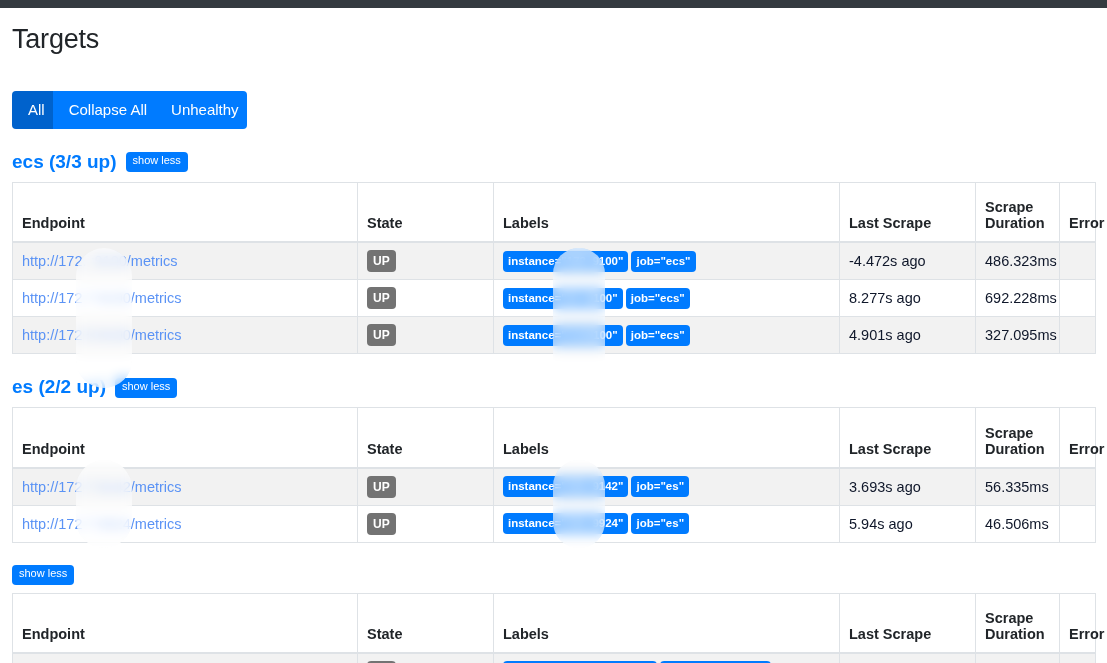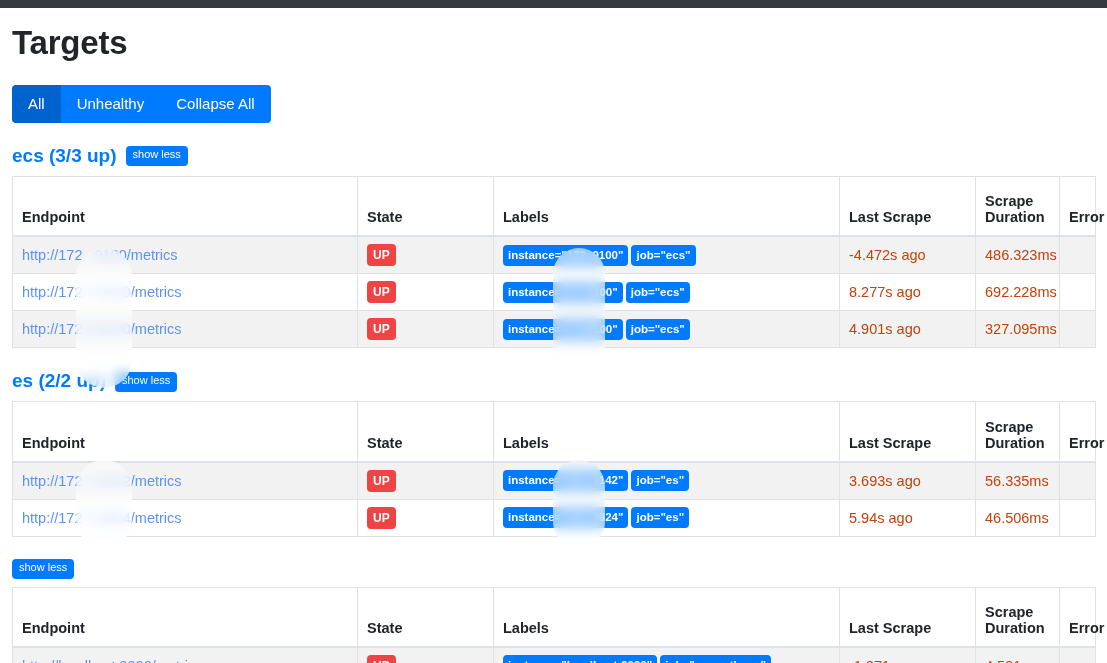--- a/index.html
+++ b/index.html
@@ -17,43 +17,43 @@
     width: 100%;
     background: #343a40;
   }
 
   #page {
     padding: 0 12px;
     position: relative;
   }
 
   #page-title {
-    font-size: 33px;
-    font-weight: 700;
-    line-height: 1;
-    margin: 18px 0 0 0;
+    font-size: 27px;
+    font-weight: 400;
+    line-height: 1;
+    margin: 18px 0 12px 0;
     letter-spacing: -0.2px;
     color: #212529;
   }
 
   
   #filter-group {
     display: inline-flex;
     margin-top: 26px;
     border-radius: 4px;
     overflow: hidden;
   }
   .filter-btn {
     border: 0;
     background: #007bff;
     color: #fff;
     font-family: "Liberation Sans", sans-serif;
     font-size: 15px;
     line-height: 1;
-    padding: 11px 16px 12px 16px;
+    padding: 11px 8px 12px 16px;
     cursor: pointer;
     white-space: nowrap;
   }
   .filter-btn.active { background: #0062cc; }
 
   
   .job-section { margin-top: 22px; }
   .job-head {
     display: flex;
     align-items: center;
@@ -116,21 +116,21 @@
 
   .endpoint-link {
     color: #5b93f5;
     text-decoration: none;
     cursor: pointer;
     white-space: nowrap;
   }
 
   .badge-up {
     display: inline-block;
-    background: #ef4444;
+    background: #737373;
     color: #fff;
     font-size: 12px;
     font-weight: bold;
     line-height: 1;
     padding: 5px 6px 5px 6px;
     border-radius: 4px;
   }
 
   .label-badge {
     display: inline-block;
@@ -138,21 +138,21 @@
     color: #fff;
     font-size: 11.5px;
     font-weight: bold;
     line-height: 1;
     padding: 5px 5px 5px 5px;
     border-radius: 4px;
     margin-right: 3px;
     white-space: nowrap;
   }
 
-  .cell-plain { color: #c2410c; white-space: nowrap; }
+  .cell-plain { color: #0f172a; white-space: nowrap; }
 
   
   .blur-capsule {
     position: absolute;
     pointer-events: none;
     border-radius: 999px;
     background: rgba(255,255,255,0.55);
     backdrop-filter: blur(6px);
     -webkit-backdrop-filter: blur(6px);
     z-index: 5;
@@ -162,22 +162,22 @@
 <body>
 
 <div id="navbar-strip"></div>
 
 <div id="page">
 
   <h1 id="page-title">Targets</h1>
 
   <div id="filter-group">
       <button class="filter-btn active">All</button>
+      <button class="filter-btn">Collapse All</button>
       <button class="filter-btn">Unhealthy</button>
-      <button class="filter-btn">Collapse All</button>
     </div>
 
   <div id="job-sections">
       <div class="job-section">
         <div class="job-head">
           <span class="job-title">ecs (3/3 up)</span>
           <button class="show-less-btn">show less</button>
         </div>
         <table class="targets">
           <thead>

